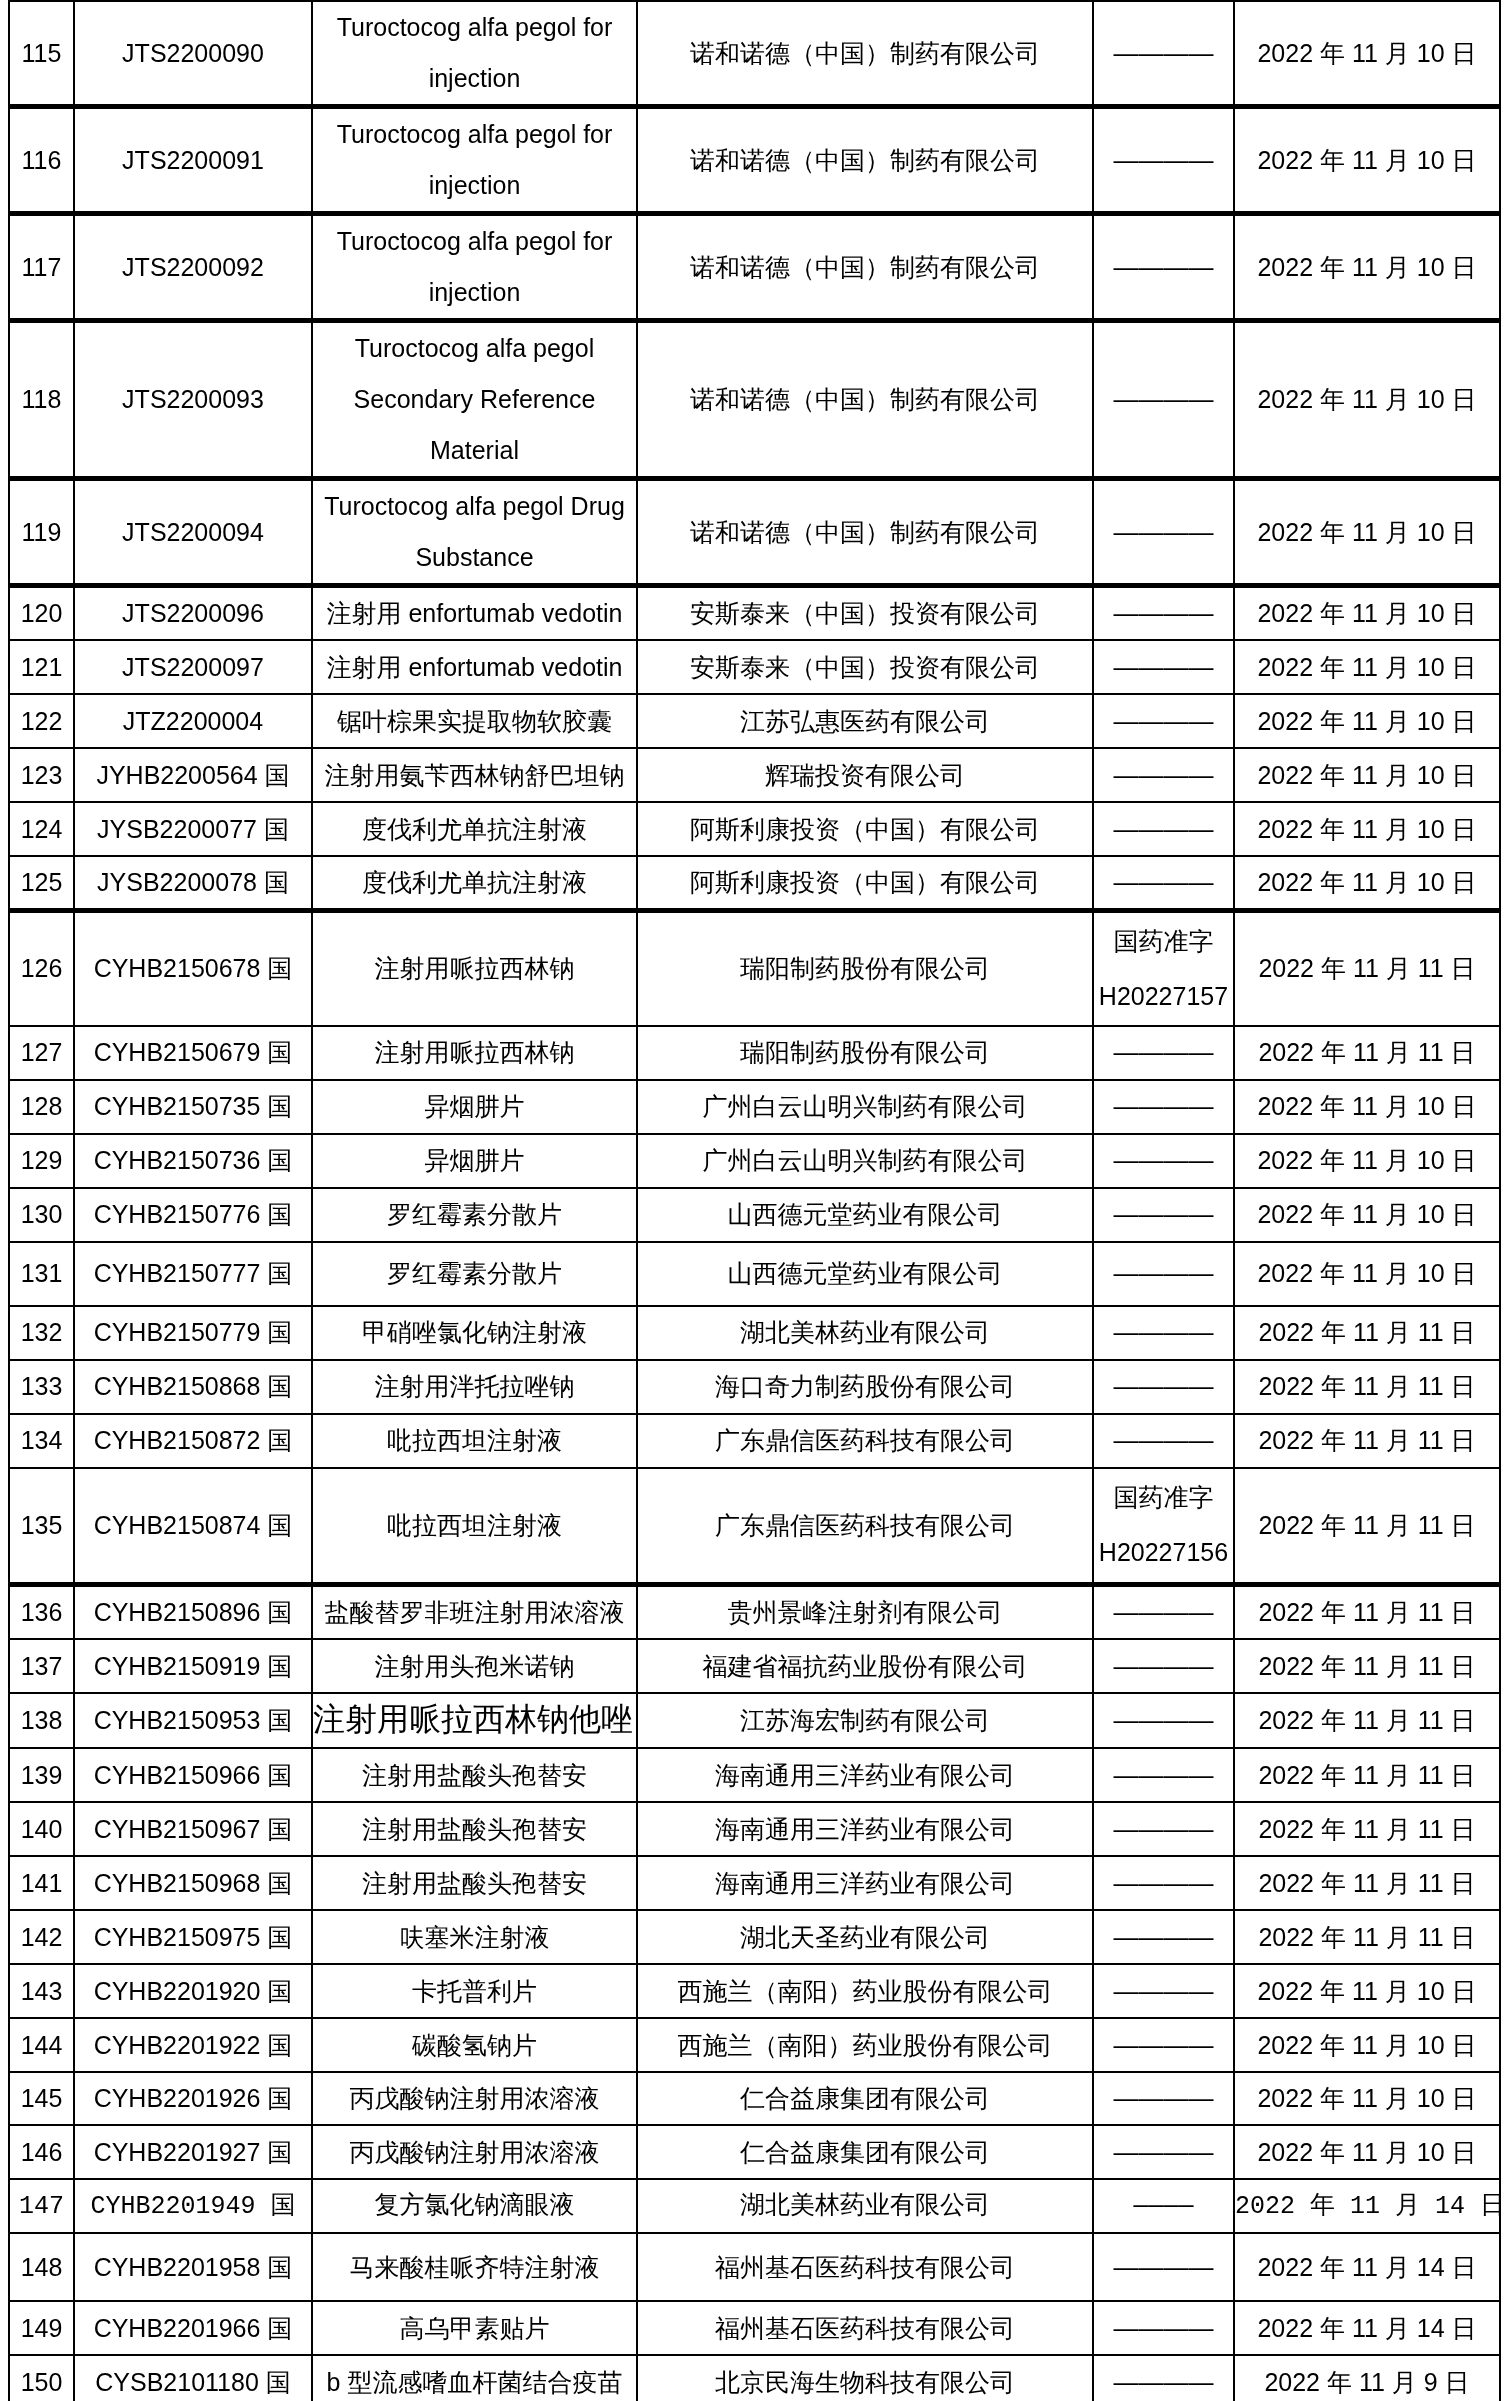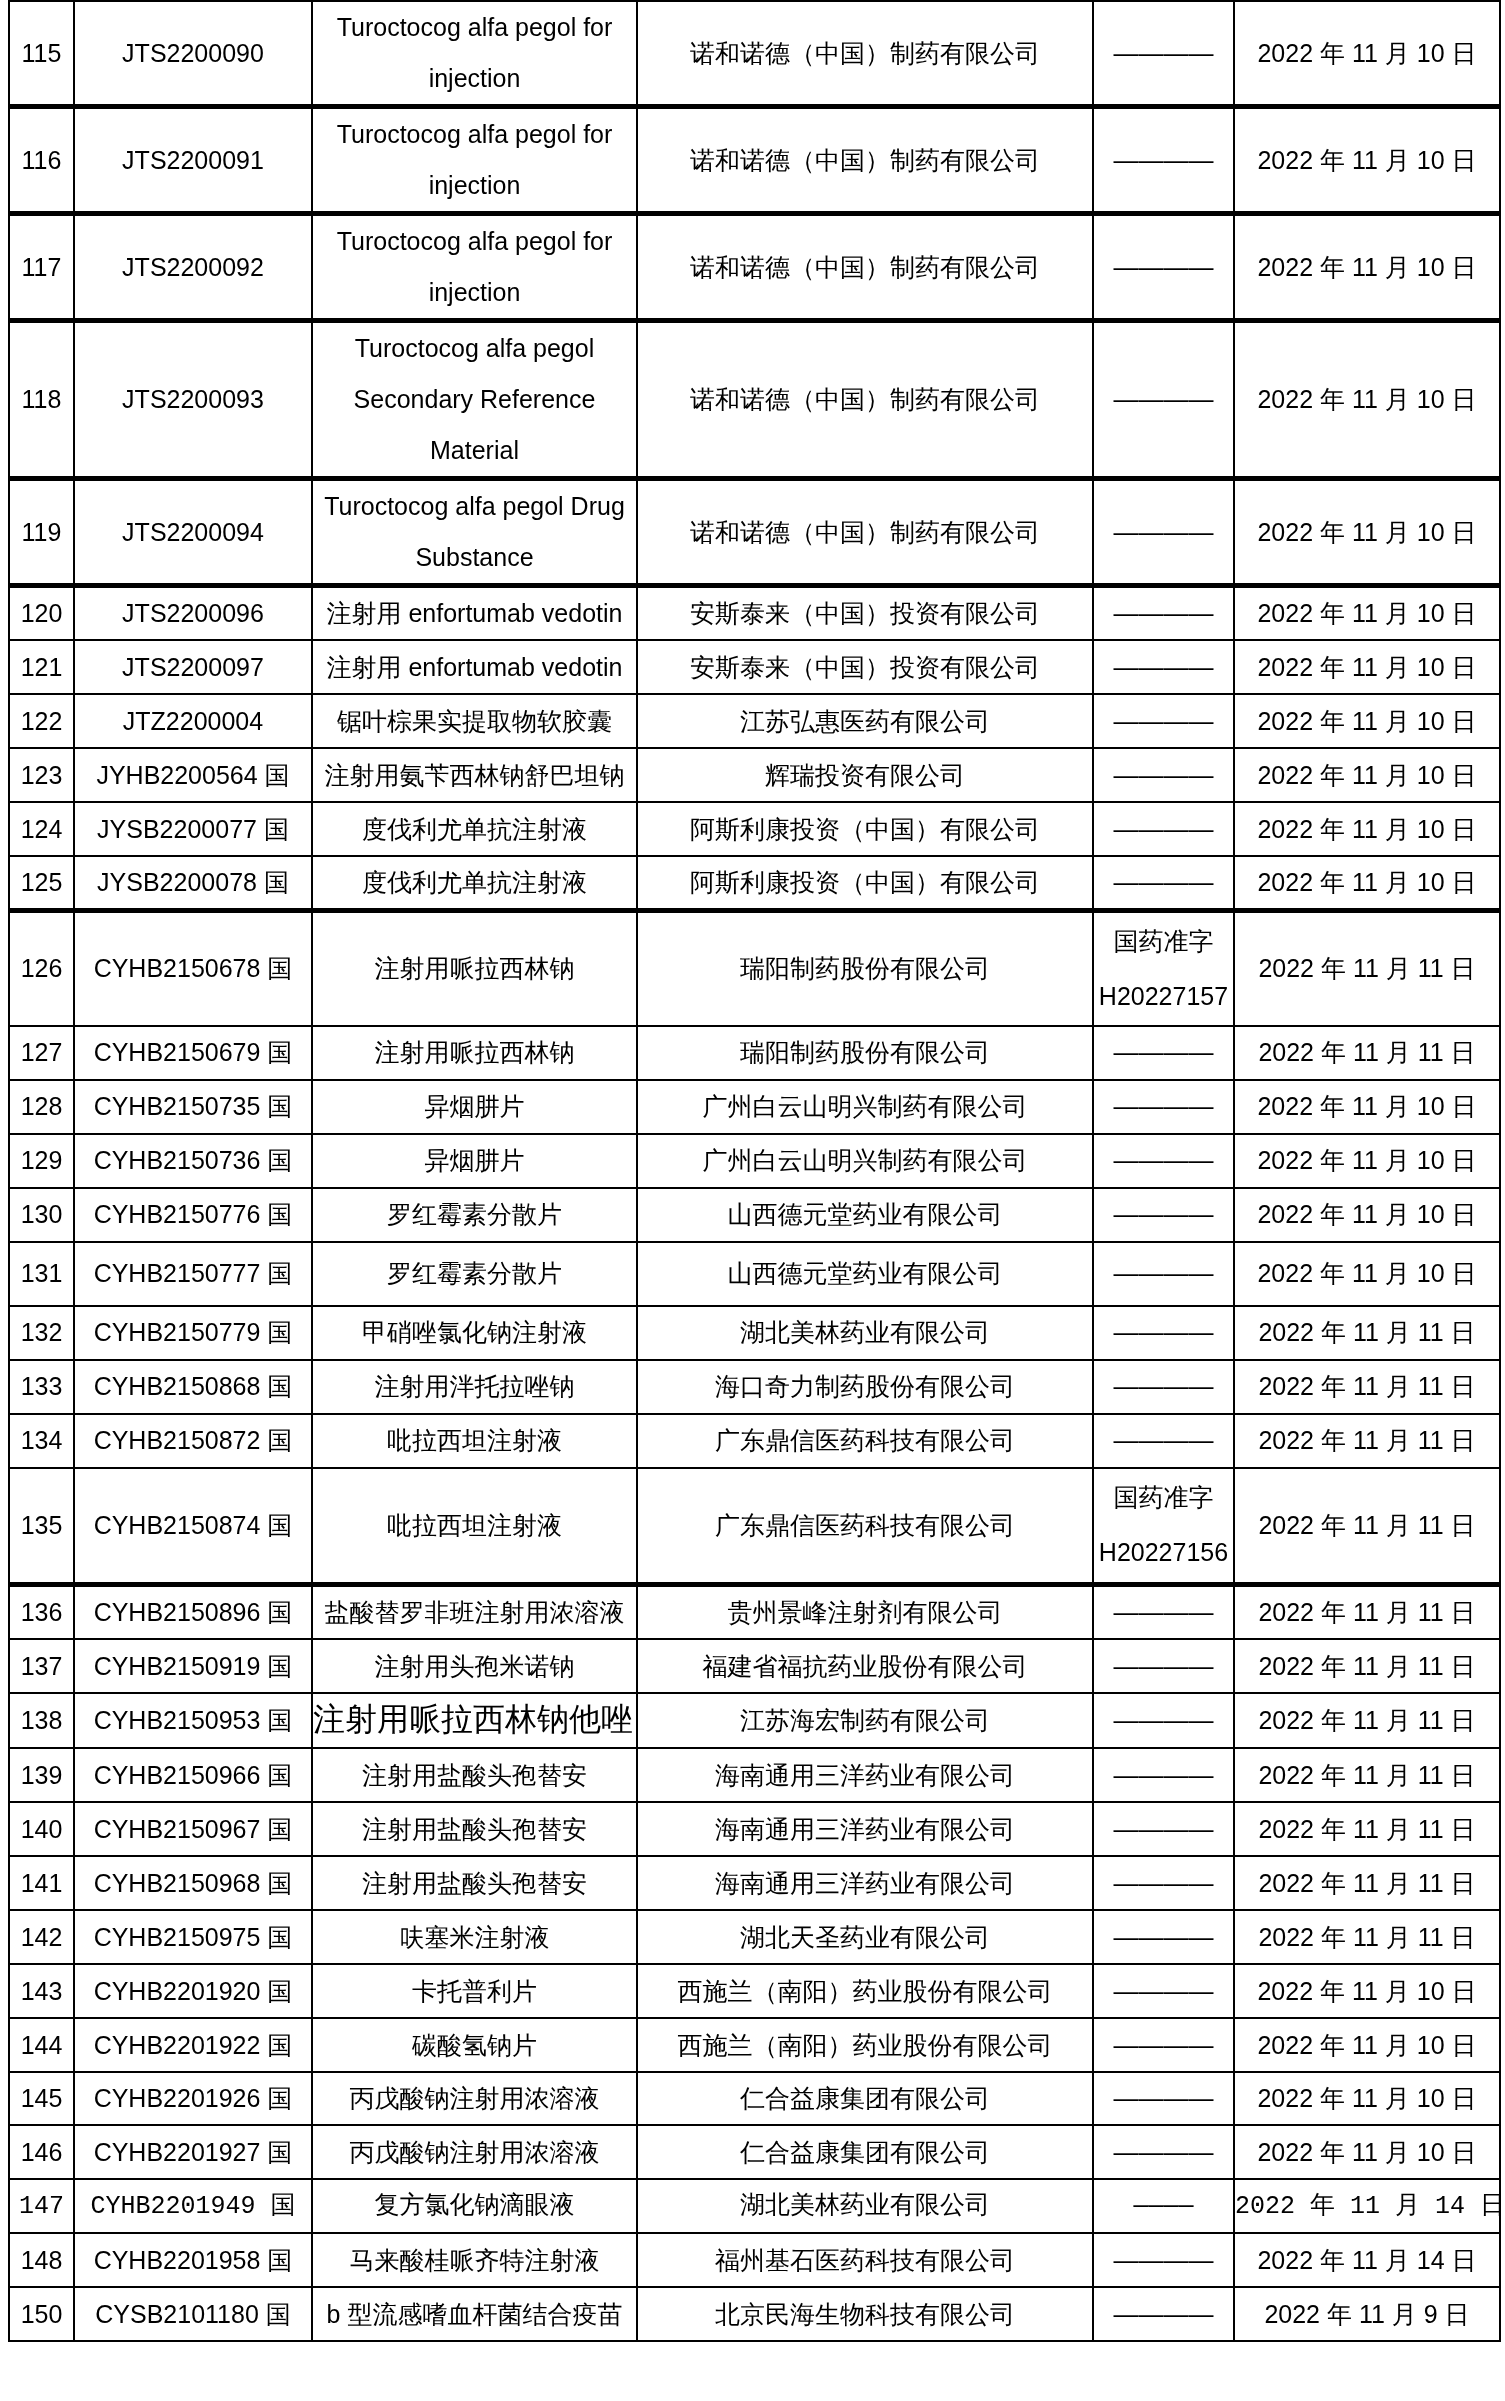--- a/index.html
+++ b/index.html
@@ -298,24 +298,32 @@
     <td data-name="cell-date"><span class="ct" data-name="date-text">2022 年 11 月 10 日</span></td>
   </tr>
       <tr data-name="table-row" style="height: 54px; font-family: Liberation Mono, monospace;">
     <td data-name="cell-serial-number"><span class="ct" data-name="serial-number-text">147</span></td>
     <td data-name="cell-acceptance-number"><span class="ct" data-name="acceptance-number-text">CYHB2201949 国</span></td>
     <td data-name="cell-drug-name"><span class="ct" data-name="drug-name-text">复方氯化钠滴眼液</span></td>
     <td data-name="cell-company-name"><span class="ct" data-name="company-name-text">湖北美林药业有限公司</span></td>
     <td data-name="cell-approval-number"><span class="ct" data-name="approval-number-text">————</span></td>
     <td data-name="cell-date"><span class="ct" data-name="date-text">2022 年 11 月 14 日</span></td>
   </tr>
-      <tr data-name="table-row" style="height: 54px;">
+      <tr data-name="table-row" style="height: 68px;">
     <td data-name="cell-serial-number"><span class="ct" data-name="serial-number-text">148</span></td>
     <td data-name="cell-acceptance-number"><span class="ct" data-name="acceptance-number-text">CYHB2201958 国</span></td>
     <td data-name="cell-drug-name"><span class="ct" data-name="drug-name-text">马来酸桂哌齐特注射液</span></td>
+    <td data-name="cell-company-name"><span class="ct" data-name="company-name-text">福州基石医药科技有限公司</span></td>
+    <td data-name="cell-approval-number"><span class="ct" data-name="approval-number-text">————</span></td>
+    <td data-name="cell-date"><span class="ct" data-name="date-text">2022 年 11 月 14 日</span></td>
+  </tr>
+      <tr data-name="table-row" style="height: 54px;">
+    <td data-name="cell-serial-number"><span class="ct" data-name="serial-number-text">149</span></td>
+    <td data-name="cell-acceptance-number"><span class="ct" data-name="acceptance-number-text">CYHB2201966 国</span></td>
+    <td data-name="cell-drug-name"><span class="ct" data-name="drug-name-text">高乌甲素贴片</span></td>
     <td data-name="cell-company-name"><span class="ct" data-name="company-name-text">福州基石医药科技有限公司</span></td>
     <td data-name="cell-approval-number"><span class="ct" data-name="approval-number-text">————</span></td>
     <td data-name="cell-date"><span class="ct" data-name="date-text">2022 年 11 月 14 日</span></td>
   </tr>
       <tr data-name="table-row" style="height: 54px;">
     <td data-name="cell-serial-number"><span class="ct" data-name="serial-number-text">150</span></td>
     <td data-name="cell-acceptance-number"><span class="ct" data-name="acceptance-number-text">CYSB2101180 国</span></td>
     <td data-name="cell-drug-name"><span class="ct" data-name="drug-name-text">b 型流感嗜血杆菌结合疫苗</span></td>
     <td data-name="cell-company-name"><span class="ct" data-name="company-name-text">北京民海生物科技有限公司</span></td>
     <td data-name="cell-approval-number"><span class="ct" data-name="approval-number-text">————</span></td>

